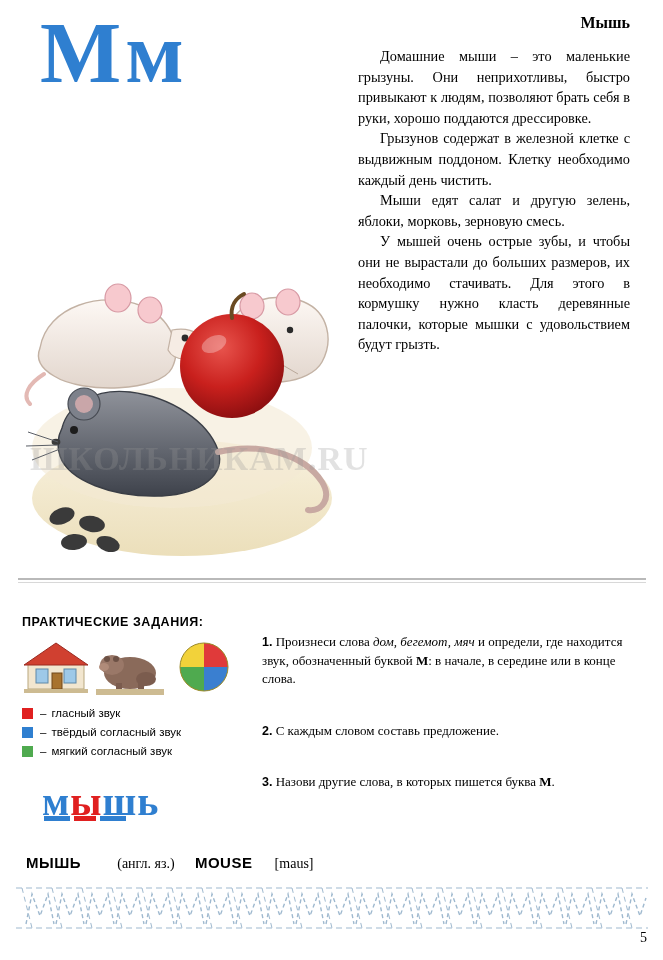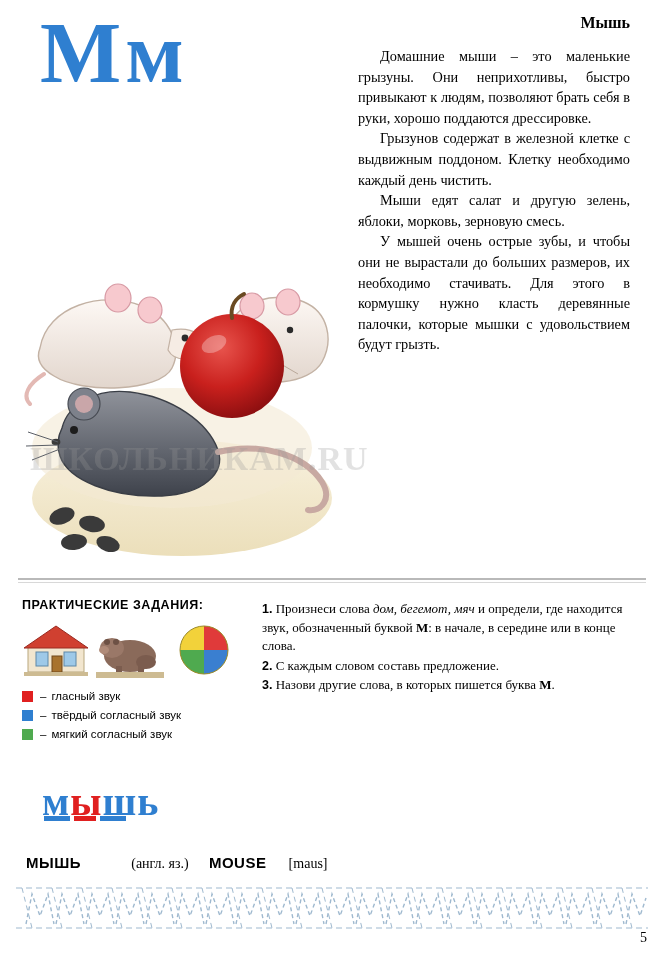--- a/index.html
+++ b/index.html
@@ -104,20 +104,21 @@
     position: absolute;
     left: 22px;
     top: 598px;
     width: 228px;
   }
   .practice-title {
     font-size: 12.5px;
     font-weight: bold;
     letter-spacing: 0.5px;
     margin-bottom: 10px;
+    margin-top: 17px;
   }
   .pic-row {
     display: flex;
     gap: 6px;
     align-items: flex-end;
     margin-bottom: 12px;
   }
   .pic {
     width: 68px;
     height: 56px;
@@ -164,36 +165,36 @@
   
   .tasks {
     position: absolute;
     left: 262px;
     top: 600px;
     width: 384px;
     font-size: 13px;
     line-height: 18.5px;
     font-family: "Liberation Serif", serif;
   }
-  .task-line { margin-bottom: 1px; }
+  .task-line { margin-bottom: 1px; margin-top: 33px; }
   .task-num { font-weight: bold; font-family: "Liberation Sans", sans-serif; font-size: 12.5px;}
   .ital { font-style: italic; }
   .bold { font-weight: bold; }
 
   
   .translation {
     position: absolute;
     left: 26px;
     top: 854px;
     width: 600px;
     font-size: 15px;
     font-family: "Liberation Sans", sans-serif;
   }
   .tr-word { font-weight: bold; letter-spacing: 0.5px; }
-  .tr-lang { margin-left: 46px; font-size: 14px; font-family: "Liberation Serif", serif;}
+  .tr-lang { margin-left: 32px; font-size: 14px; font-family: "Liberation Serif", serif;}
   .tr-en   { margin-left: 16px; font-weight: bold; letter-spacing: 0.5px; }
   .tr-ipa  { margin-left: 18px; font-size: 14px; font-family: "Liberation Serif", serif;}
 
   
   .tracing {
     position: absolute;
     left: 16px;
     top: 886px;
     width: 632px;
     height: 52px;

